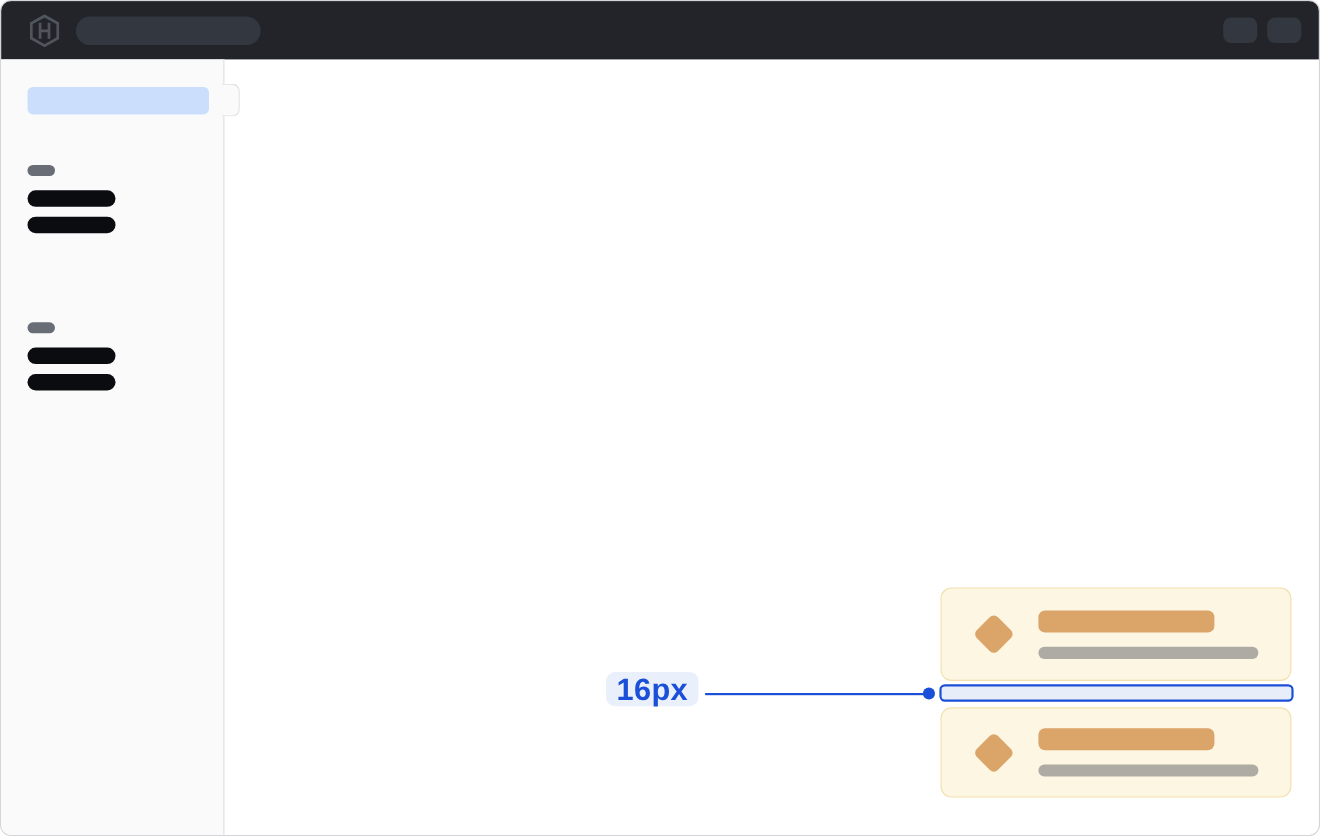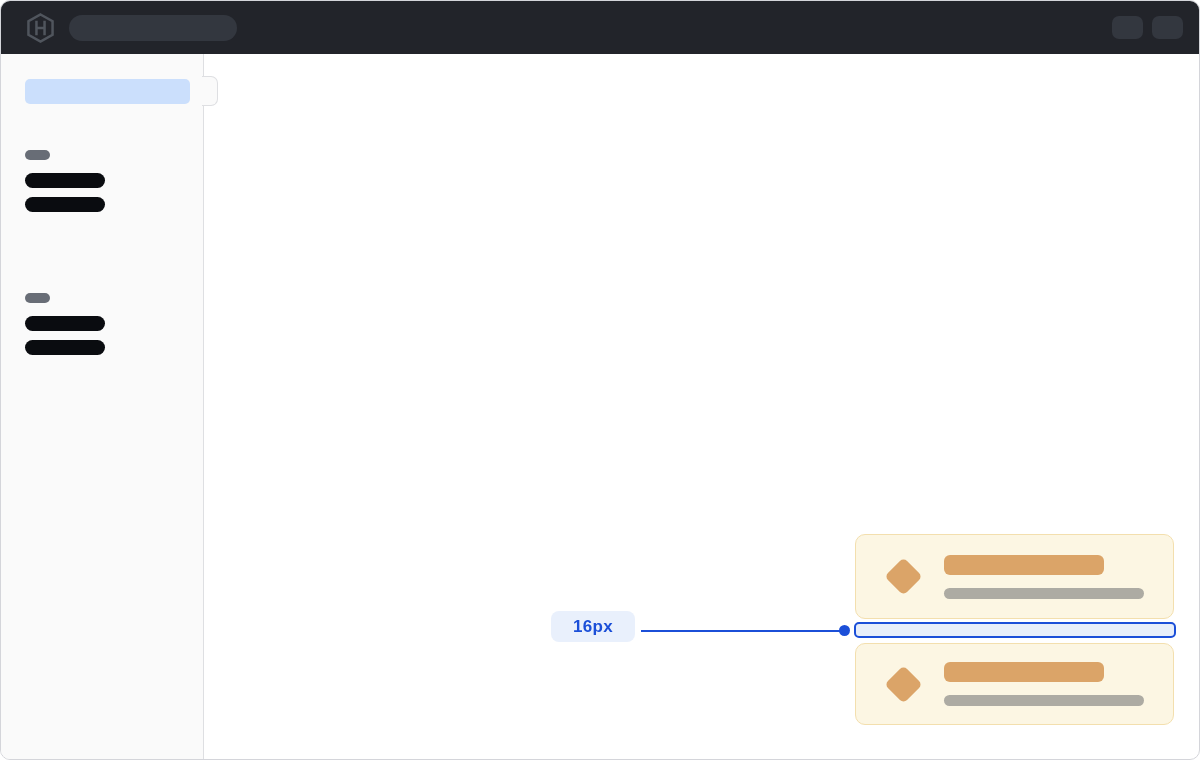--- a/index.html
+++ b/index.html
@@ -141,21 +141,21 @@
     border-radius: 5px;
     z-index: 2;
   }
   .measure-label {
     position: absolute;
     left: 550px; top: 610px;
     width: 84px; height: 31px;
     border-radius: 8px;
     background: var(--annotation-bg);
     color: var(--annotation-blue);
-    font-size: 17px;
+    font-size: 28px;
     font-weight: 600;
     display: flex; align-items: center; justify-content: center;
     letter-spacing: 0.3px;
   }
   .measure-line {
     position: absolute;
     left: 640px; top: 629px;
     width: 203px; height: 2px;
     background: var(--annotation-blue);
   }

